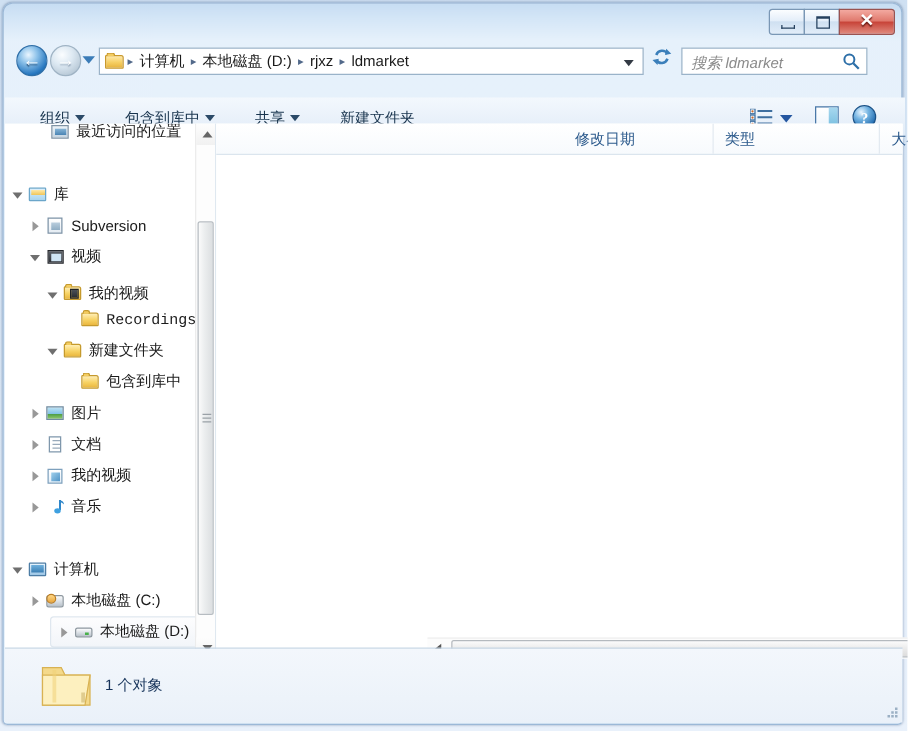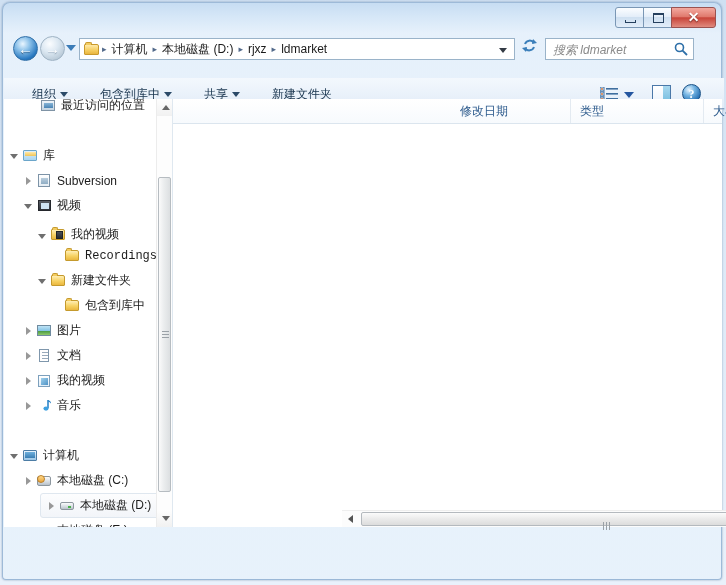--- a/index.html
+++ b/index.html
@@ -845,15 +845,35 @@
           <div class="hs-thumb">
             <span class="hs-grip">
               <i></i><i></i><i></i>
             </span>
           </div>
 
         </div>
       </div>
     </div>
 
+    <div class="statusbar">
+      <svg class="status-folder" viewBox="0 0 44 40">
+        <path d="M2 6 L2 36 L40 36 L40 12 L20 12 L17 6 Z" fill="#f4d98a" stroke="#d8b253" stroke-width="1"></path>
+        <path d="M2 12 L40 12 L36 36 L2 36 Z" fill="#fdf0bf" stroke="#d8b253" stroke-width="1"></path>
+        <path d="M10 8 L10 34 L13 34 L13 8 Z" fill="#f0d178" opacity="0.55"></path>
+        <rect x="33" y="26" width="3" height="8" fill="#e0cc8e"></rect>
+      </svg>
+      <span class="status-text">1 个对象</span>
+
+      <svg class="resize-grip" viewBox="0 0 12 12">
+        <g fill="#9bb0c4">
+          <rect x="8" y="8" width="2" height="2"></rect>
+          <rect x="5" y="8" width="2" height="2"></rect>
+          <rect x="8" y="5" width="2" height="2"></rect>
+          <rect x="2" y="8" width="2" height="2"></rect>
+          <rect x="8" y="2" width="2" height="2"></rect>
+          <rect x="5" y="5" width="2" height="2"></rect>
+        </g>
+      </svg>
+    </div>
 
   </div>
 </div>
 
 </body></html>

